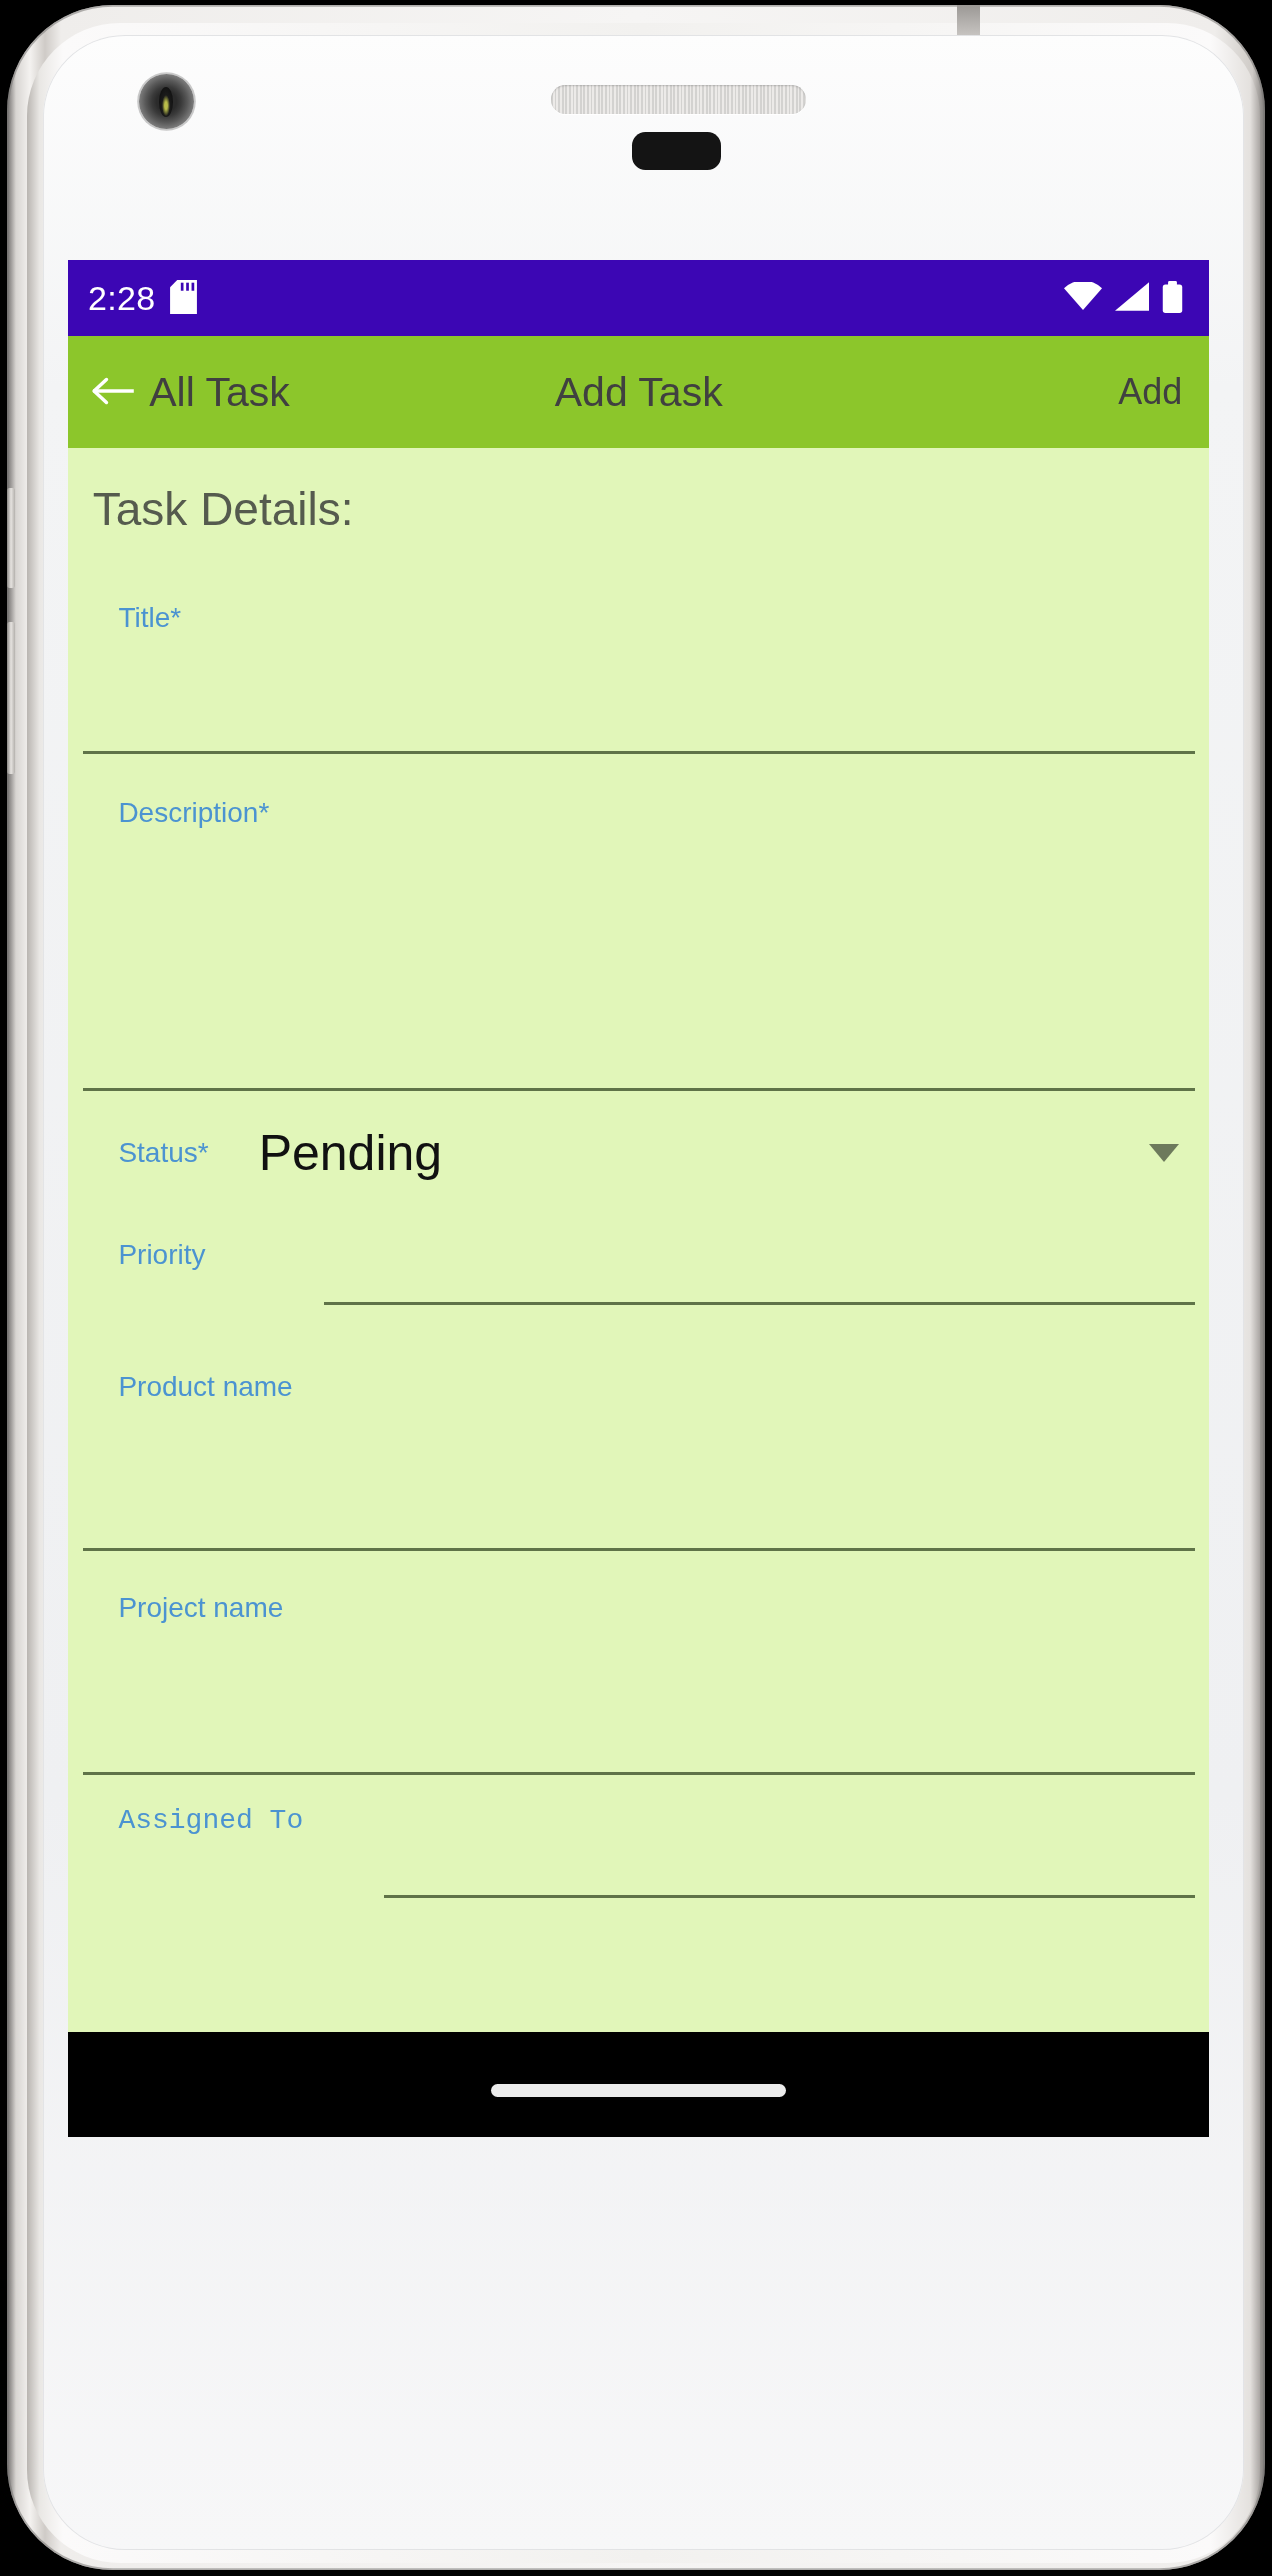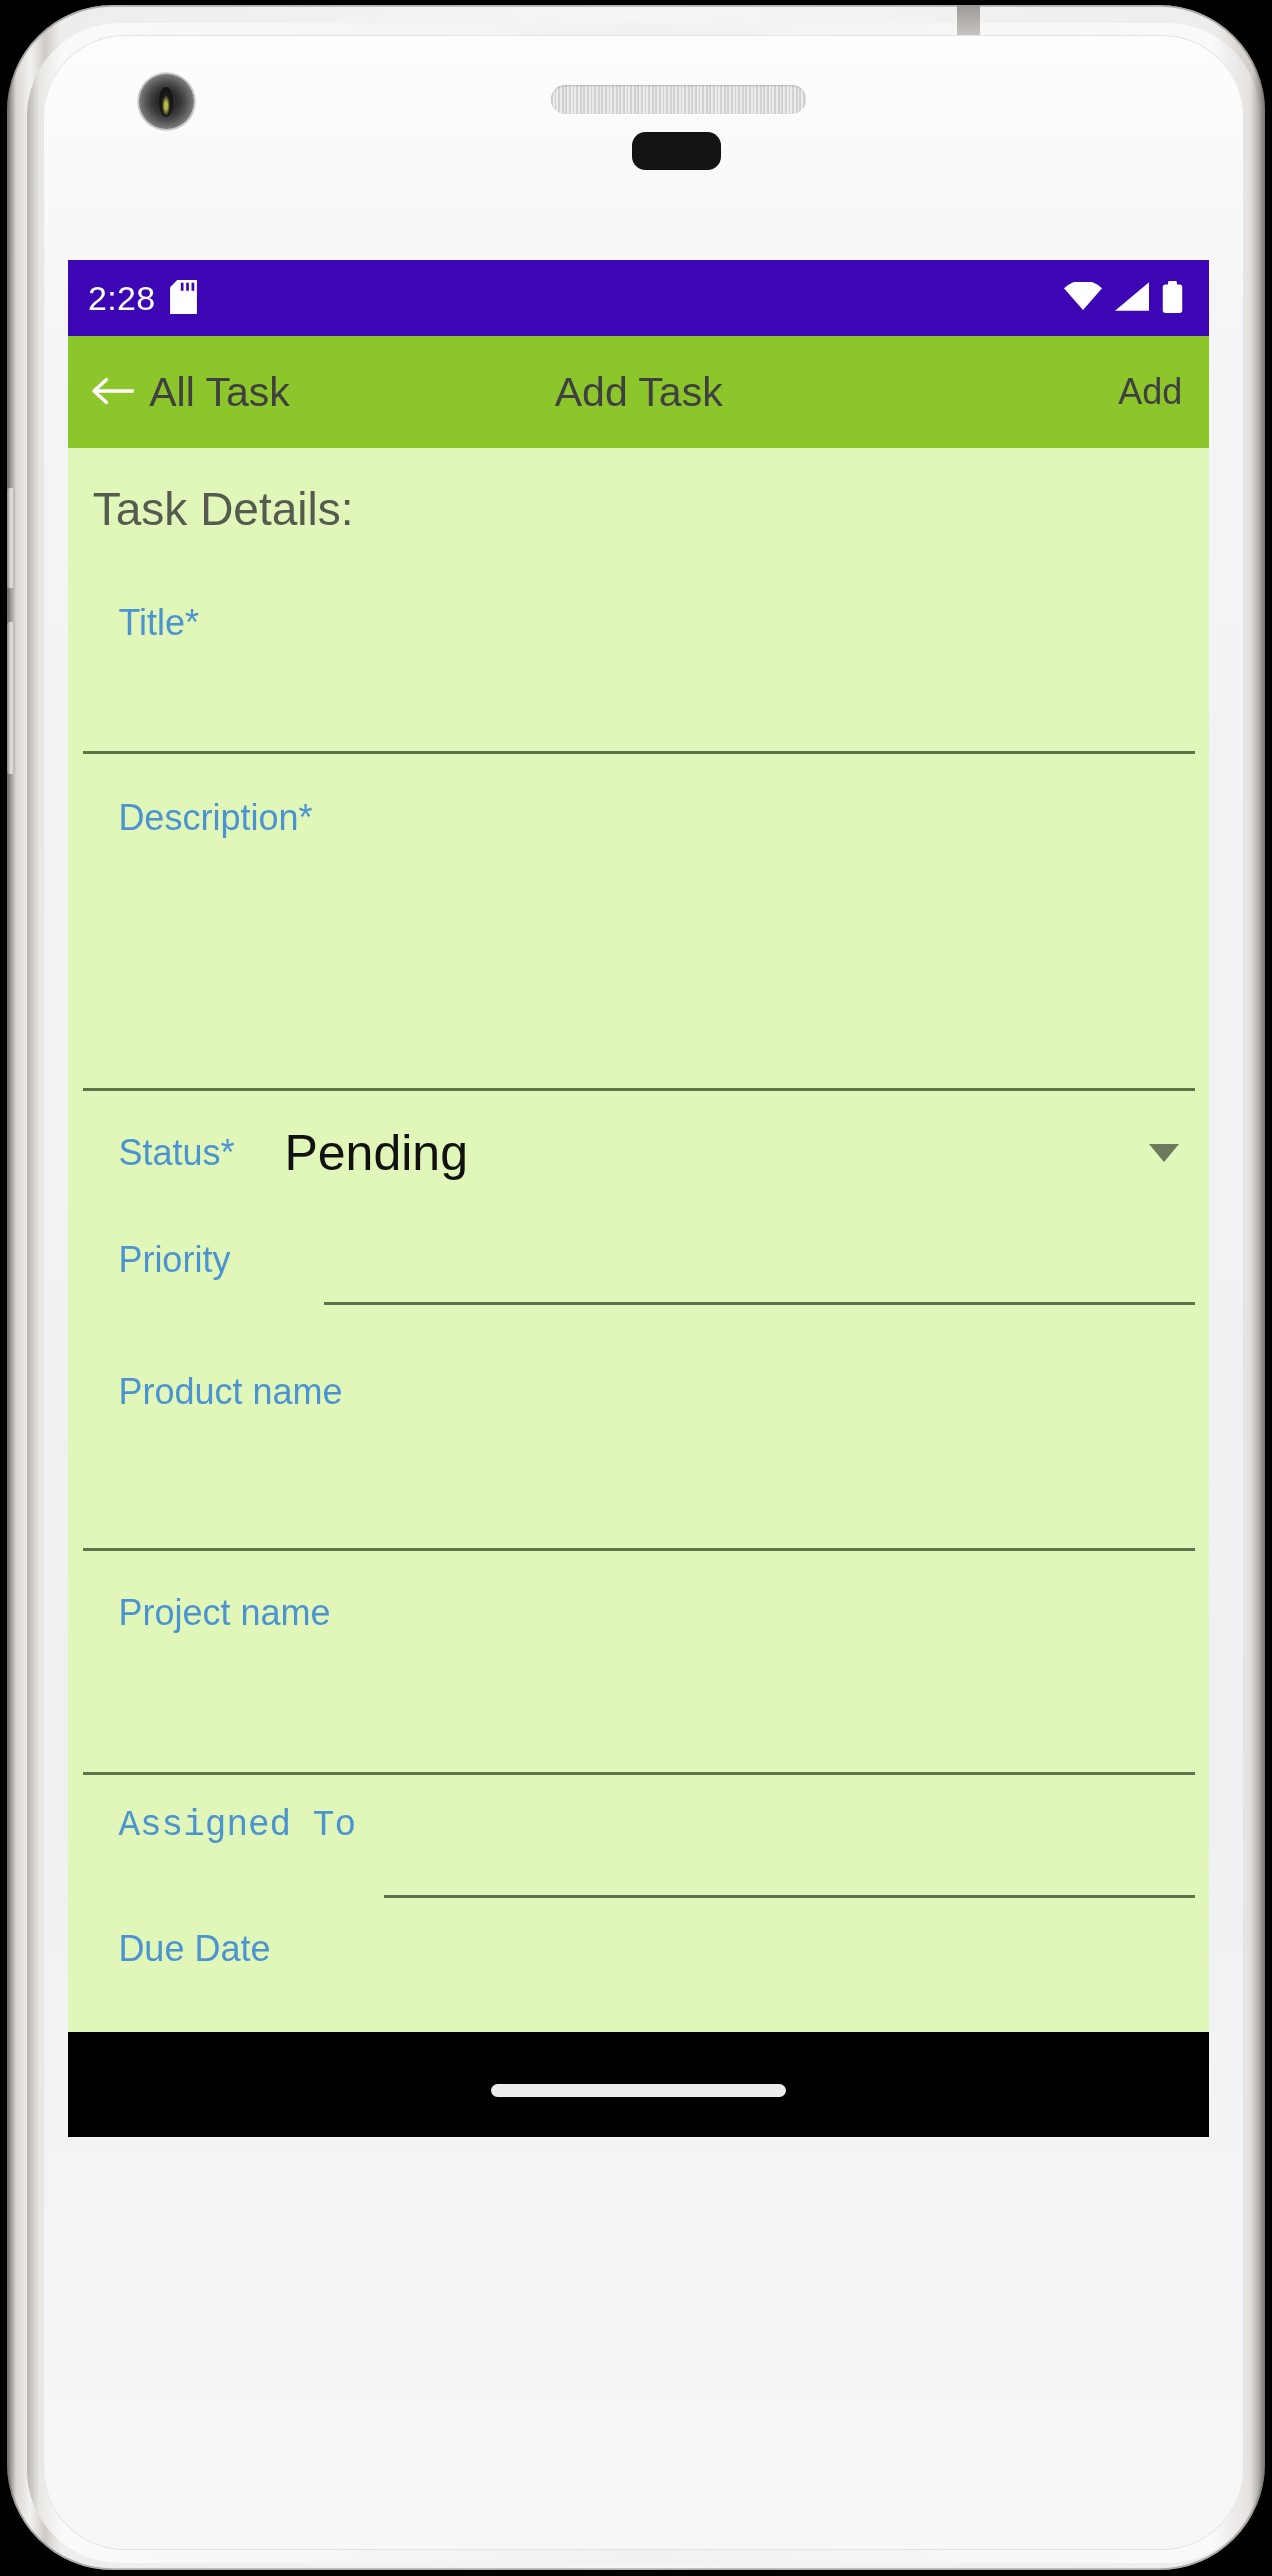--- a/index.html
+++ b/index.html
@@ -73,21 +73,21 @@
   .ab-title{position:absolute;left:0;right:0;text-align:center;font-size:41px;pointer-events:none;}
   .ab-action{margin-left:auto;font-size:36px;position:relative;z-index:2;cursor:pointer;}
 
   .content{background:#e1f6b9;height:1572px;padding:0 7.2px;box-sizing:border-box;}
   .page-heading{
     font-size:46px;color:#555b4e;padding:21.5px 0 0 5.4px;margin:12px;font-weight:400;
   }
 
   .field{position:relative;}
   .field-label{
-    color:#4b93d1;font-size:36px;position:absolute;left:43px;
+    color:#4b93d1;font-size:28px;position:absolute;left:43px;
   }
   .rule{position:absolute;height:2.7px;background:#5f7348;}
 
   
   .f-title{height:206px;}
   .f-title .field-label{top:54px;}
   .f-title .rule{left:7.2px;right:7.2px;bottom:0;}
 
   .f-desc{height:337px;}
   .f-desc .field-label{top:43px;}
@@ -220,23 +220,20 @@
           <div class="field f-project">
             <span class="field-label">Project name</span>
             <span class="rule"></span>
           </div>
 
           <div class="field f-assigned">
             <span class="field-label">Assigned To</span>
             <span class="rule"></span>
           </div>
 
-          <div class="field f-due">
-            <span class="field-label">Due Date</span>
-          </div>
 
         </div>
 
         <div class="navbar">
           <div class="gesture-pill"></div>
         </div>
 
       </div>
     </div>
   </div>

